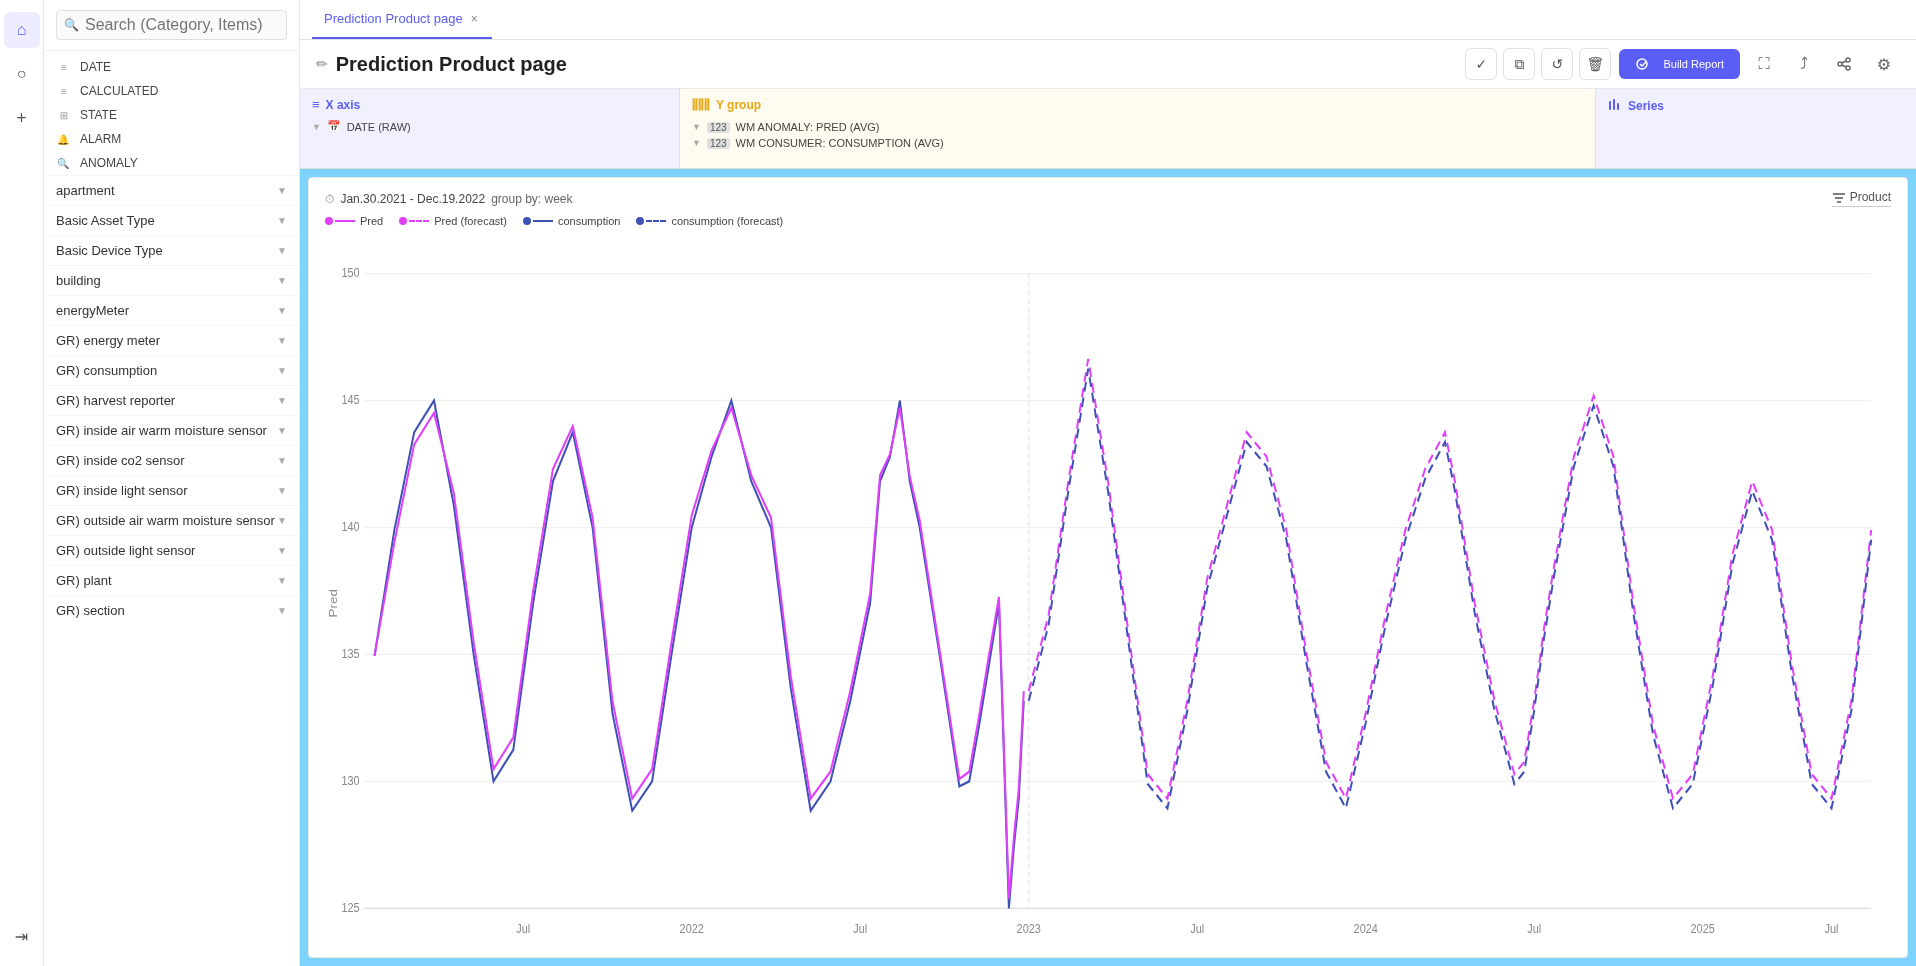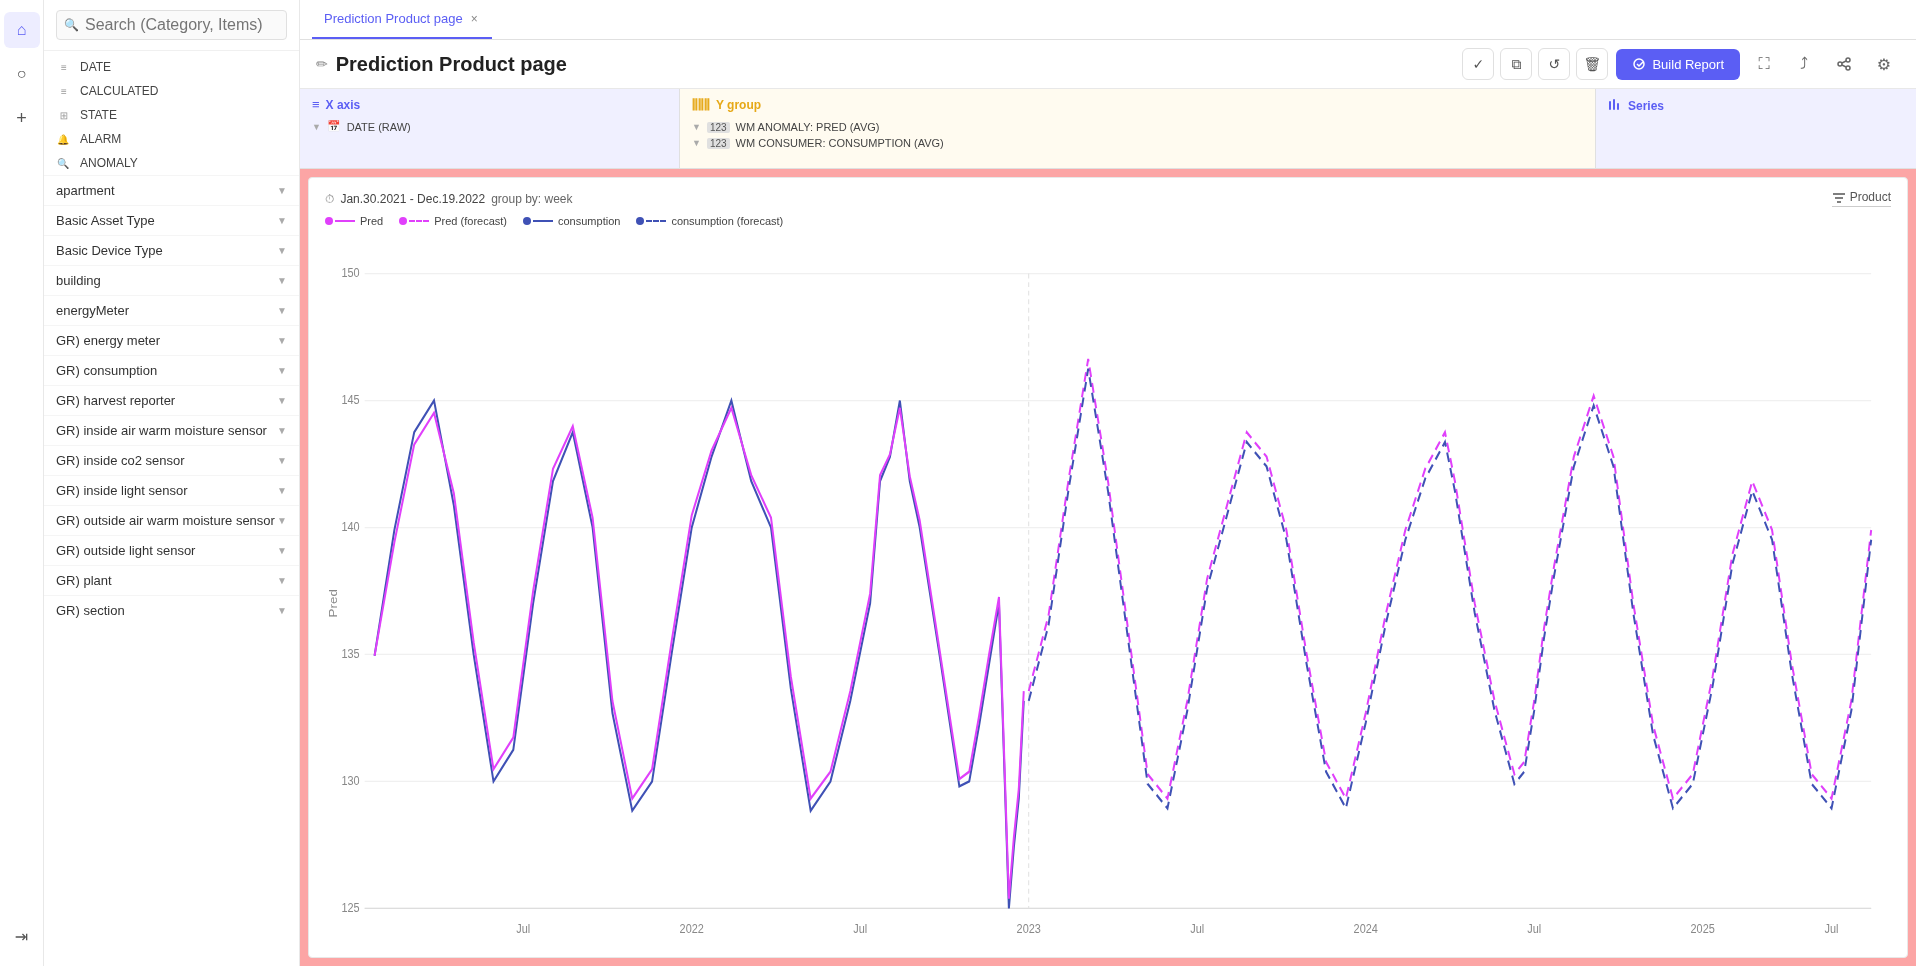--- a/index.html
+++ b/index.html
@@ -100,21 +100,21 @@
       font-size: 13px;
       color: #333;
     }
 
     
     .main {
       flex: 1;
       display: flex;
       flex-direction: column;
       overflow: hidden;
-      background: #fca5a5;
+      background: #7dd3fc;
     }
 
     
     .tab-bar {
       background: #fff;
       border-bottom: 1px solid #e0e0e0;
       display: flex;
       align-items: center;
       padding: 0 12px;
       height: 40px;
@@ -162,28 +162,28 @@
       width: 32px; height: 32px;
       display: flex; align-items: center; justify-content: center;
       border: 1px solid #e0e0e0;
       border-radius: 6px;
       background: #fff;
       cursor: pointer;
       color: #555;
       font-size: 14px;
     }
     .build-report-btn {
-      display: flex; align-items: center; gap: 6px;
+      display: flex; align-items: center; gap: 14px;
       background: #5b5ef4;
       color: #fff;
       border: none;
       border-radius: 6px;
       padding: 8px 16px;
       cursor: pointer;
-      font-size: 13px;
+      font-size: 11px;
       font-weight: 500;
     }
     .toolbar-right { display: flex; align-items: center; gap: 8px; margin-left: auto; }
     .icon-btn-flat {
       width: 32px; height: 32px;
       display: flex; align-items: center; justify-content: center;
       cursor: pointer;
       color: #666;
       font-size: 16px;
       border-radius: 6px;

